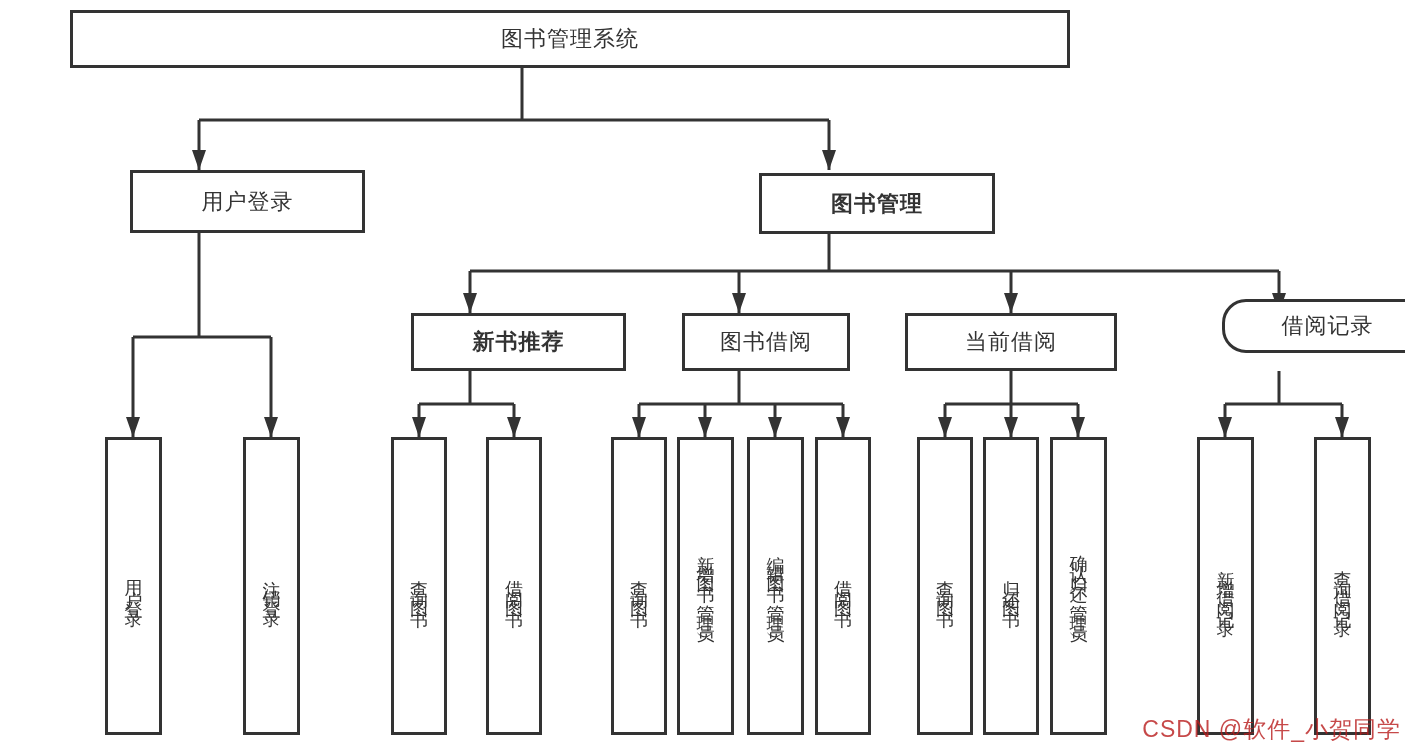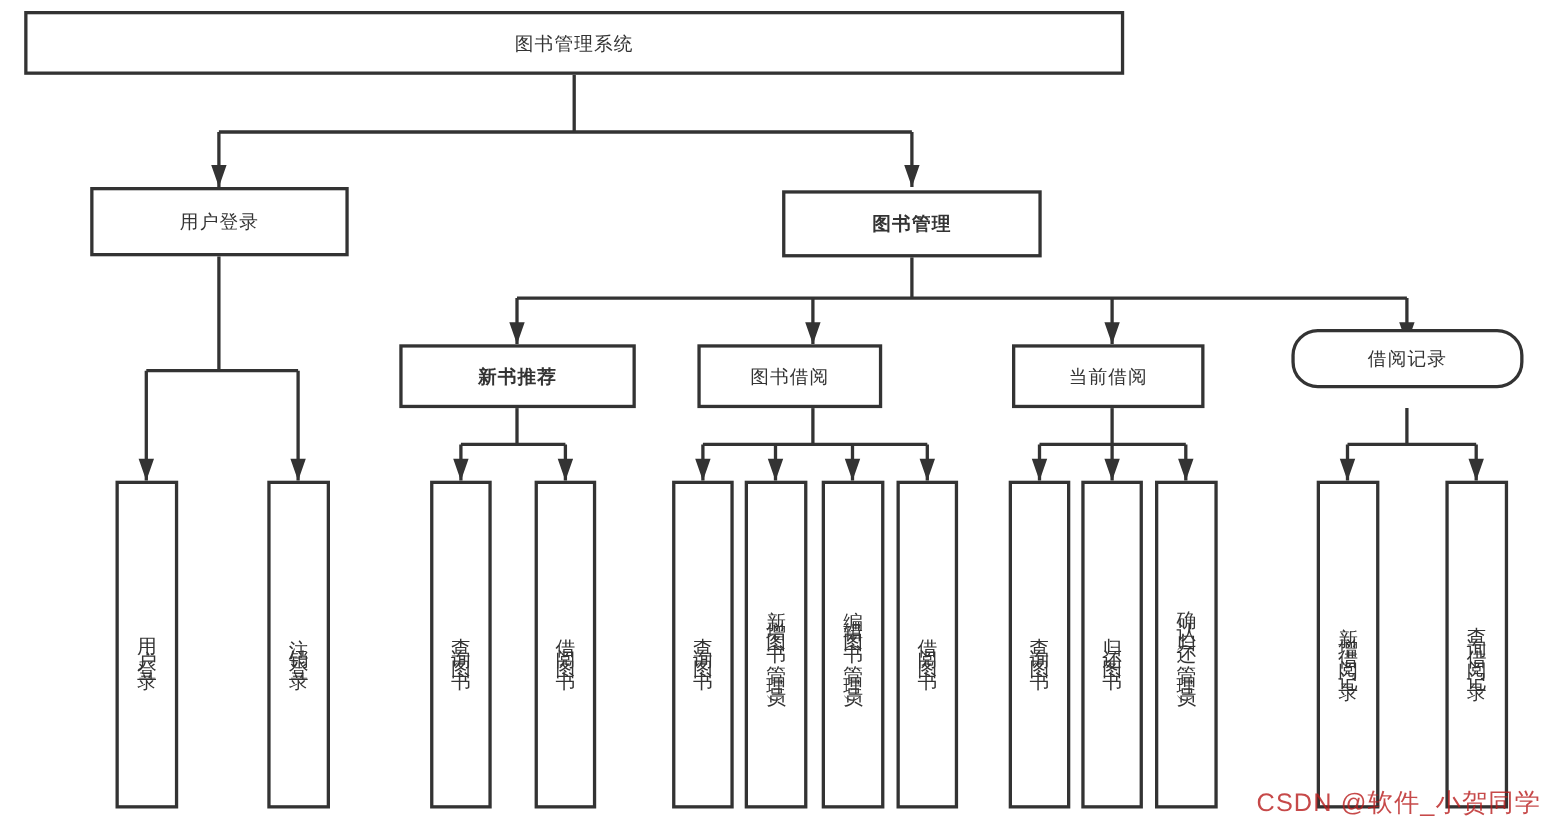--- a/index.html
+++ b/index.html
@@ -21,21 +21,21 @@
   .box {
     position: absolute;
     background: #ffffff;
     border: 3px solid #333333;
     box-sizing: border-box;
     display: flex;
     align-items: center;
     justify-content: center;
     z-index: 2;
   }
-  .hbox { font-size: 17px; letter-spacing: 1px; }
+  .hbox { font-size: 22px; letter-spacing: 1px; margin-left: 48px; }
   .root-box { border-width: 3px; }
   .leaf { font-size: 18px; }
   .leaf .vtext {
     writing-mode: vertical-rl;
     text-orientation: mixed;
     letter-spacing: 10px;
     line-height: 1;
     white-space: nowrap;
   }
   .watermark {
@@ -48,21 +48,21 @@
     letter-spacing: 1px;
     z-index: 3;
   }
 
   
   #node-root           { left: 22px;   top: 10px;  width: 1000px; height: 58px; }
   #node-user-login     { left: 82px;   top: 170px; width: 235px;  height: 63px; }
   #node-book-mgmt      { left: 711px;  top: 173px; width: 236px;  height: 61px; font-weight: bold; }
   #node-new-book-rec   { left: 363px;  top: 313px; width: 215px;  height: 58px; font-weight: bold; }
   #node-book-borrow    { left: 634px;  top: 313px; width: 168px;  height: 58px; }
-  #node-current-borrow { left: 920px;  top: 313px; width: 175px;  height: 58px; }
+  #node-current-borrow { left: 857px;  top: 313px; width: 212px;  height: 58px; }
   #node-borrow-record  { left: 1174px; top: 299px; width: 211px;  height: 54px; border-radius: 24px; }
 
   .leaf { top: 437px; height: 298px; }
   #leaf-login          { left: 105px;  width: 57px; }
   #leaf-logout         { left: 243px;  width: 57px; }
   #leaf-nb-query       { left: 391px;  width: 56px; }
   #leaf-nb-borrow      { left: 486px;  width: 56px; }
   #leaf-bb-query       { left: 611px;  width: 56px; }
   #leaf-bb-add         { left: 677px;  width: 57px; }
   #leaf-bb-edit        { left: 747px;  width: 57px; }

